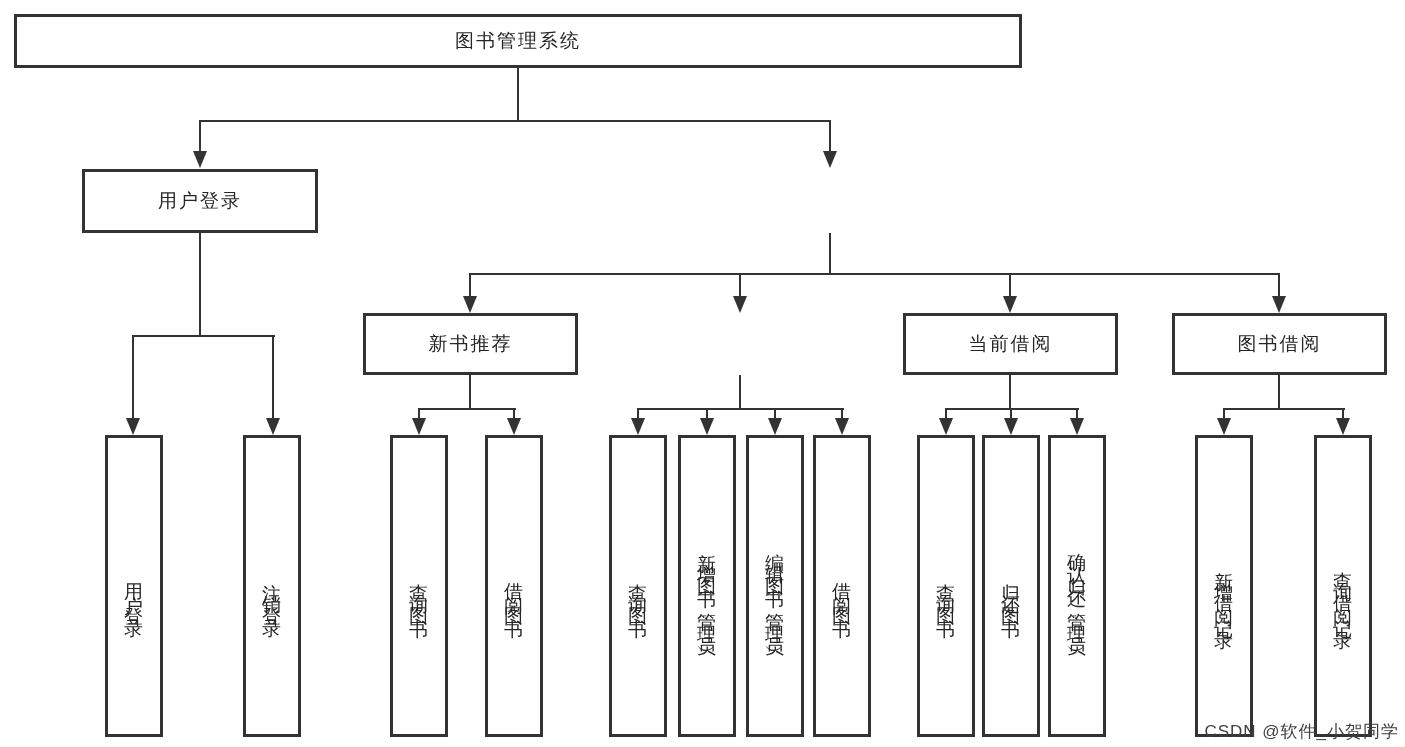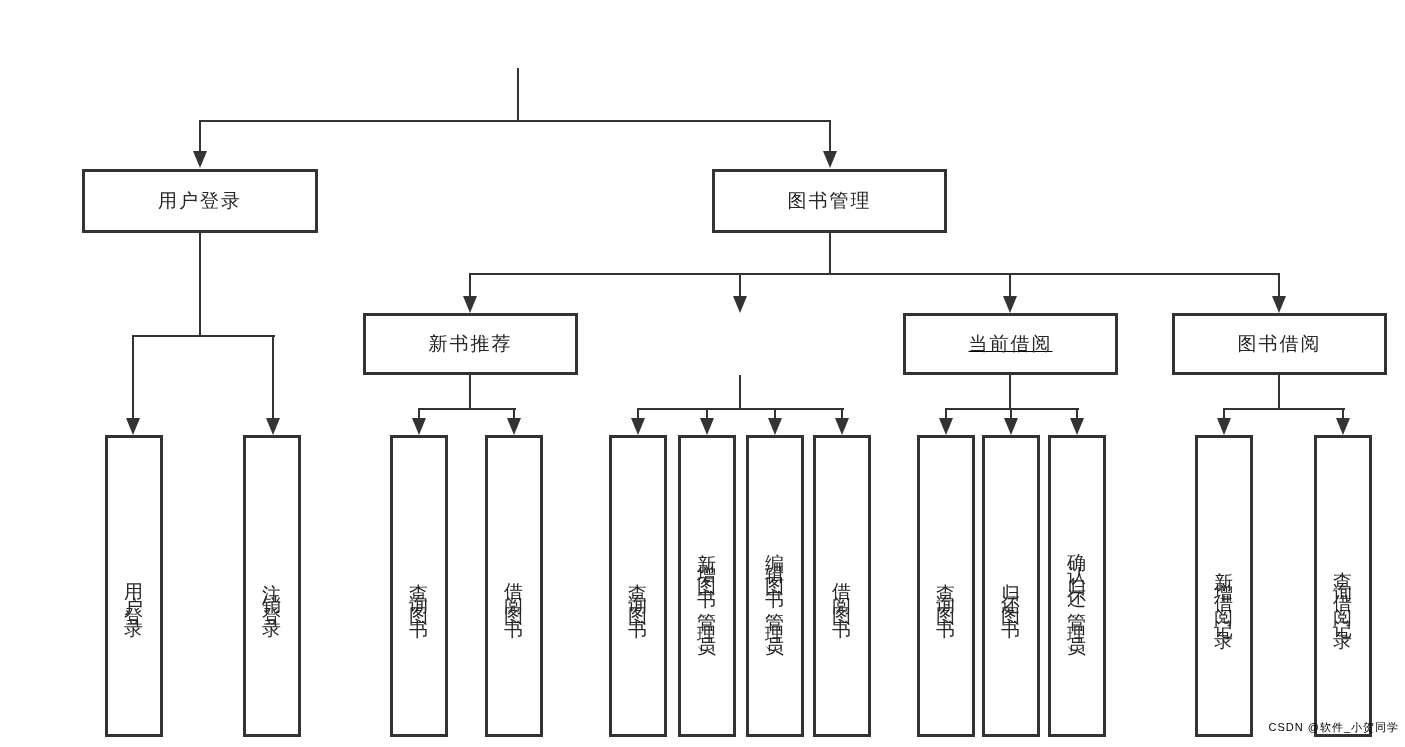--- a/index.html
+++ b/index.html
@@ -8,40 +8,40 @@
   .node{position:absolute;box-sizing:border-box;border:3px solid #333333;background:#ffffff;
         display:flex;align-items:center;justify-content:center;}
   .node-label{font-size:19px;color:#262626;letter-spacing:2px;white-space:nowrap;}
   .leaf{position:absolute;box-sizing:border-box;border:3px solid #333333;background:#ffffff;
         width:58px;height:302px;top:435px;display:flex;align-items:center;justify-content:center;}
   .leaf-label{writing-mode:vertical-rl;text-orientation:mixed;font-size:19px;color:#262626;
               letter-spacing:12px;line-height:1;padding-top:12px;}
   .line{position:absolute;background:#333333;}
   .arrowhead{position:absolute;width:0;height:0;border-left:7px solid transparent;
              border-right:7px solid transparent;border-top:17px solid #333333;}
-  .watermark{position:absolute;top:720px;right:6px;font-size:11px;color:#000000;
+  .watermark{position:absolute;top:720px;right:6px;font-size:17px;color:#404040;
              letter-spacing:1px;white-space:nowrap;}
 </style>
 </head>
 <body>
 
 <div id="canvas">
 
+  <div class="node" style="left:14px;top:14px;width:1008px;height:54px;">
+    <span class="node-label">图书管理系统</span>
+  </div>
 
   <div class="node" style="left:82px;top:169px;width:236px;height:64px;">
     <span class="node-label">用户登录</span>
-  </div>
-  <div class="node" style="left:712px;top:169px;width:235px;height:64px;">
-    <span class="node-label">图书管理</span>
   </div>
 
   <div class="node" style="left:363px;top:313px;width:215px;height:62px;">
     <span class="node-label">新书推荐</span>
   </div>
-  <div class="node" style="left:903px;top:313px;width:215px;height:62px;text-decoration:underline;">
+  <div class="node" style="left:903px;top:313px;width:215px;height:62px;">
     <span class="node-label">当前借阅</span>
   </div>
   <div class="node" style="left:1172px;top:313px;width:215px;height:62px;">
     <span class="node-label">图书借阅</span>
   </div>
 
   <div class="leaf" style="left:105px;">
     <span class="leaf-label">用户登录</span>
   </div>
   <div class="leaf" style="left:243px;">

